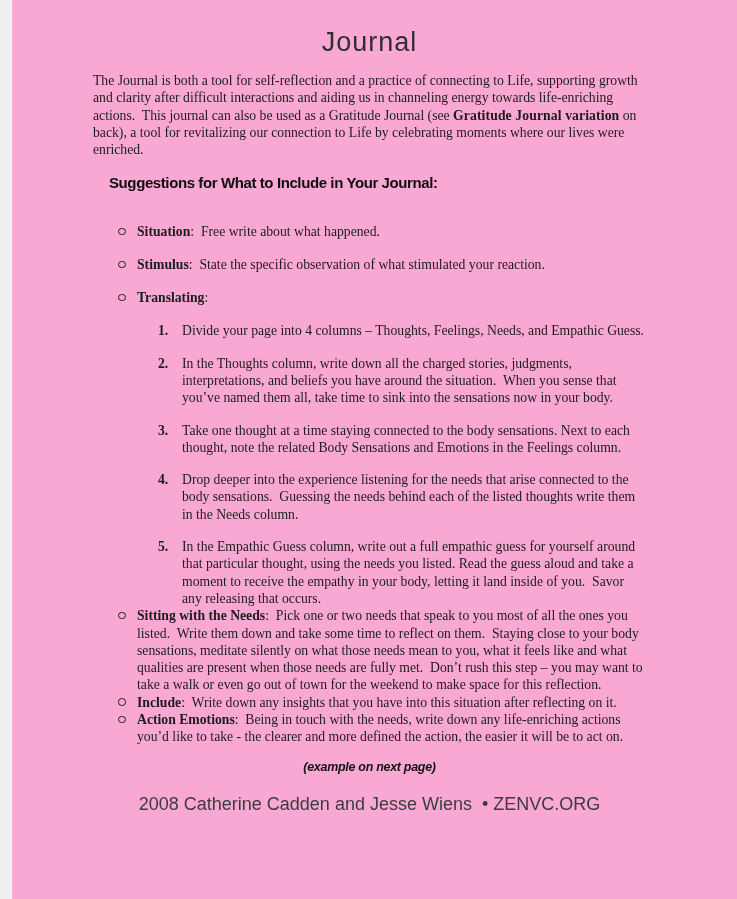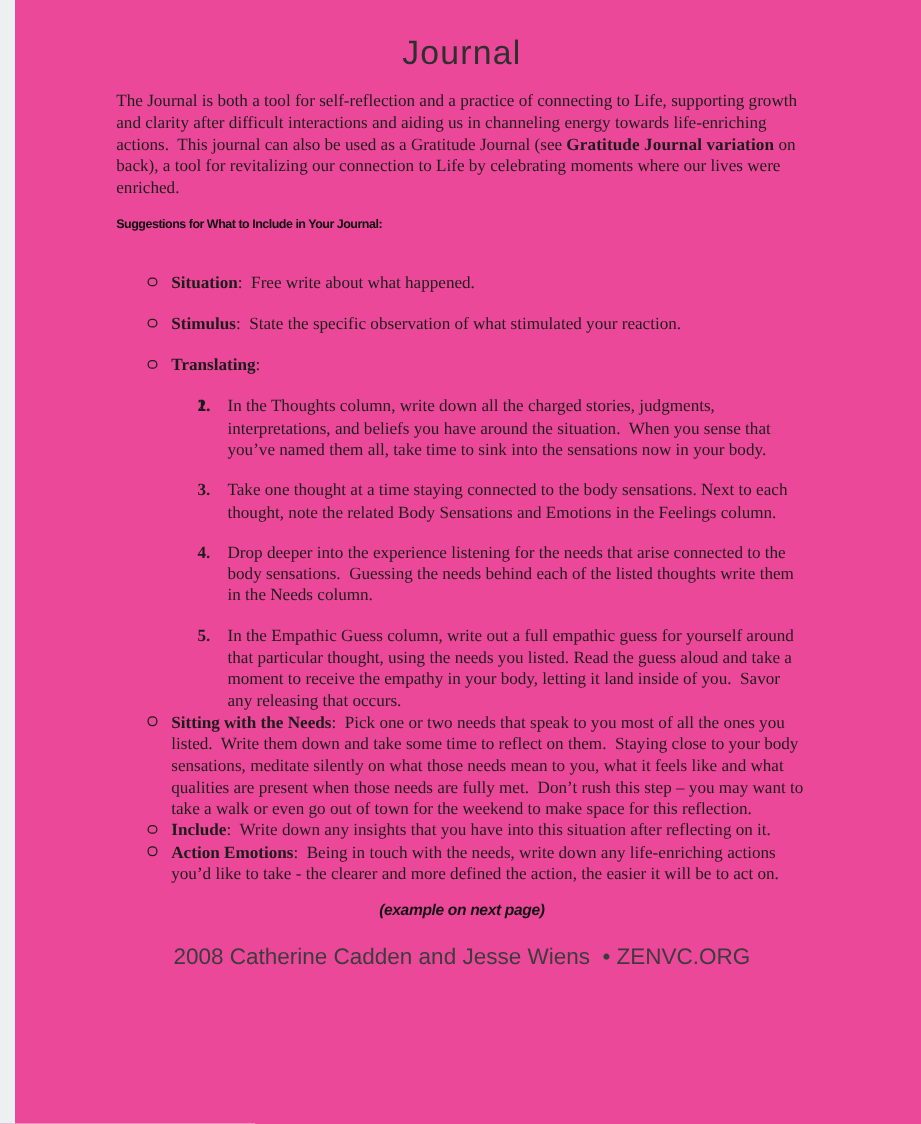--- a/index.html
+++ b/index.html
@@ -1,20 +1,20 @@
 <!DOCTYPE html>
 <html><head>
 <meta charset="utf-8">
 <style>
   html, body { margin: 0; padding: 0; background: #ffffff; }
   .page {
     position: relative;
     width: 737px;
     height: 899px;
-    background: #ec4899;
+    background: #f9a8d4;
     overflow: hidden;
     font-family: "Liberation Serif", serif;
     color: #1c1c1c;
   }
   .edge-strip {
     position: absolute;
     left: 0; top: 0;
     width: 11px; height: 899px;
     background: #edf0f1;
     border-right: 1px solid #f3f5f5;
@@ -34,24 +34,24 @@
     color: #2f2f2f;
   }
   .intro {
     margin: 14px 0 12px 0;
     font-size: 13.7px;
     line-height: 17.3px;
     white-space: pre-wrap;
   }
   .intro b { letter-spacing: 0.1px; }
   .suggestions-heading {
-    margin: 16px 0 0 0;
+    margin: 16px 0 0 16px;
     font-family: "Liberation Sans", sans-serif;
     font-weight: 700;
-    font-size: 10px;
+    font-size: 15px;
     letter-spacing: -0.4px;
     color: #0f0f0f;
   }
   ul.bullets {
     list-style: none;
     margin: 0; padding: 0;
   }
   ul.bullets > li {
     position: relative;
     padding-left: 44px;
@@ -122,21 +122,21 @@
 
     <h2 class="suggestions-heading">Suggestions for What to Include in Your Journal:</h2>
 
     <ul class="bullets top">
       <li><span class="bullet-marker"></span><b>Situation</b><span>:  Free write about what happened.</span></li>
       <li><span class="bullet-marker"></span><b>Stimulus</b><span>:  State the specific observation of what stimulated your reaction.</span></li>
       <li><span class="bullet-marker"></span><b>Translating</b><span>:</span></li>
     </ul>
 
     <ol class="steps">
-      <li><span class="step-num">1.</span></li>
+      <li><span class="step-num">1.</span><span>Divide your page into 4 columns – Thoughts, Feelings, Needs, and Empathic Guess.</span></li>
       <li><span class="step-num">2.</span><span>In the Thoughts column, write down all the charged stories, judgments, interpretations, and beliefs you have around the situation.  When you sense that you’ve named them all, take time to sink into the sensations now in your body.</span></li>
       <li><span class="step-num">3.</span><span>Take one thought at a time staying connected to the body sensations. Next to each thought, note the related Body Sensations and Emotions in the Feelings column.</span></li>
       <li><span class="step-num">4.</span><span>Drop deeper into the experience listening for the needs that arise connected to the body sensations.  Guessing the needs behind each of the listed thoughts write them in the Needs column.</span></li>
       <li><span class="step-num">5.</span><span>In the Empathic Guess column, write out a full empathic guess for yourself around that particular thought, using the needs you listed. Read the guess aloud and take a moment to receive the empathy in your body, letting it land inside of you.  Savor any releasing that occurs.</span></li>
     </ol>
 
     <ul class="bullets bottom">
       <li><span class="bullet-marker"></span><b>Sitting with the Needs</b><span>:  Pick one or two needs that speak to you most of all the ones you listed.  Write them down and take some time to reflect on them.  Staying close to your body sensations, meditate silently on what those needs mean to you, what it feels like and what qualities are present when those needs are fully met.  Don’t rush this step – you may want to take a walk or even go out of town for the weekend to make space for this reflection.</span></li>
       <li><span class="bullet-marker"></span><b>Include</b><span>:  Write down any insights that you have into this situation after reflecting on it.</span></li>
       <li><span class="bullet-marker"></span><b>Action Emotions</b><span>:  Being in touch with the needs, write down any life-enriching actions you’d like to take - the clearer and more defined the action, the easier it will be to act on.</span></li>

